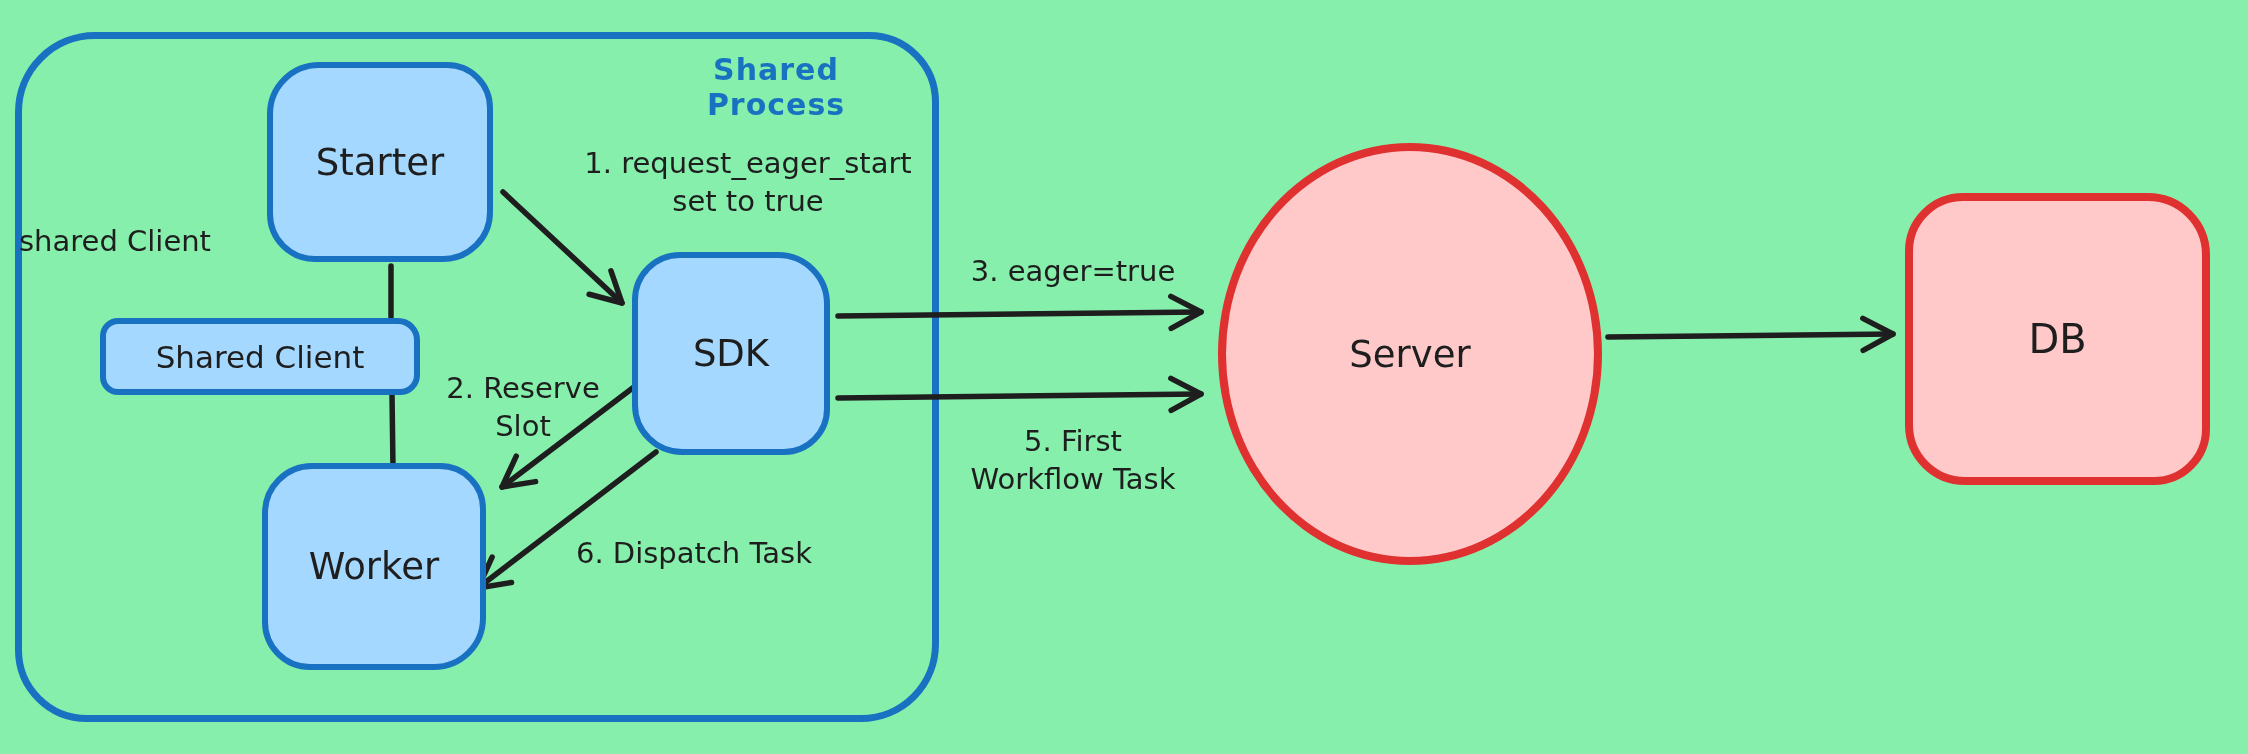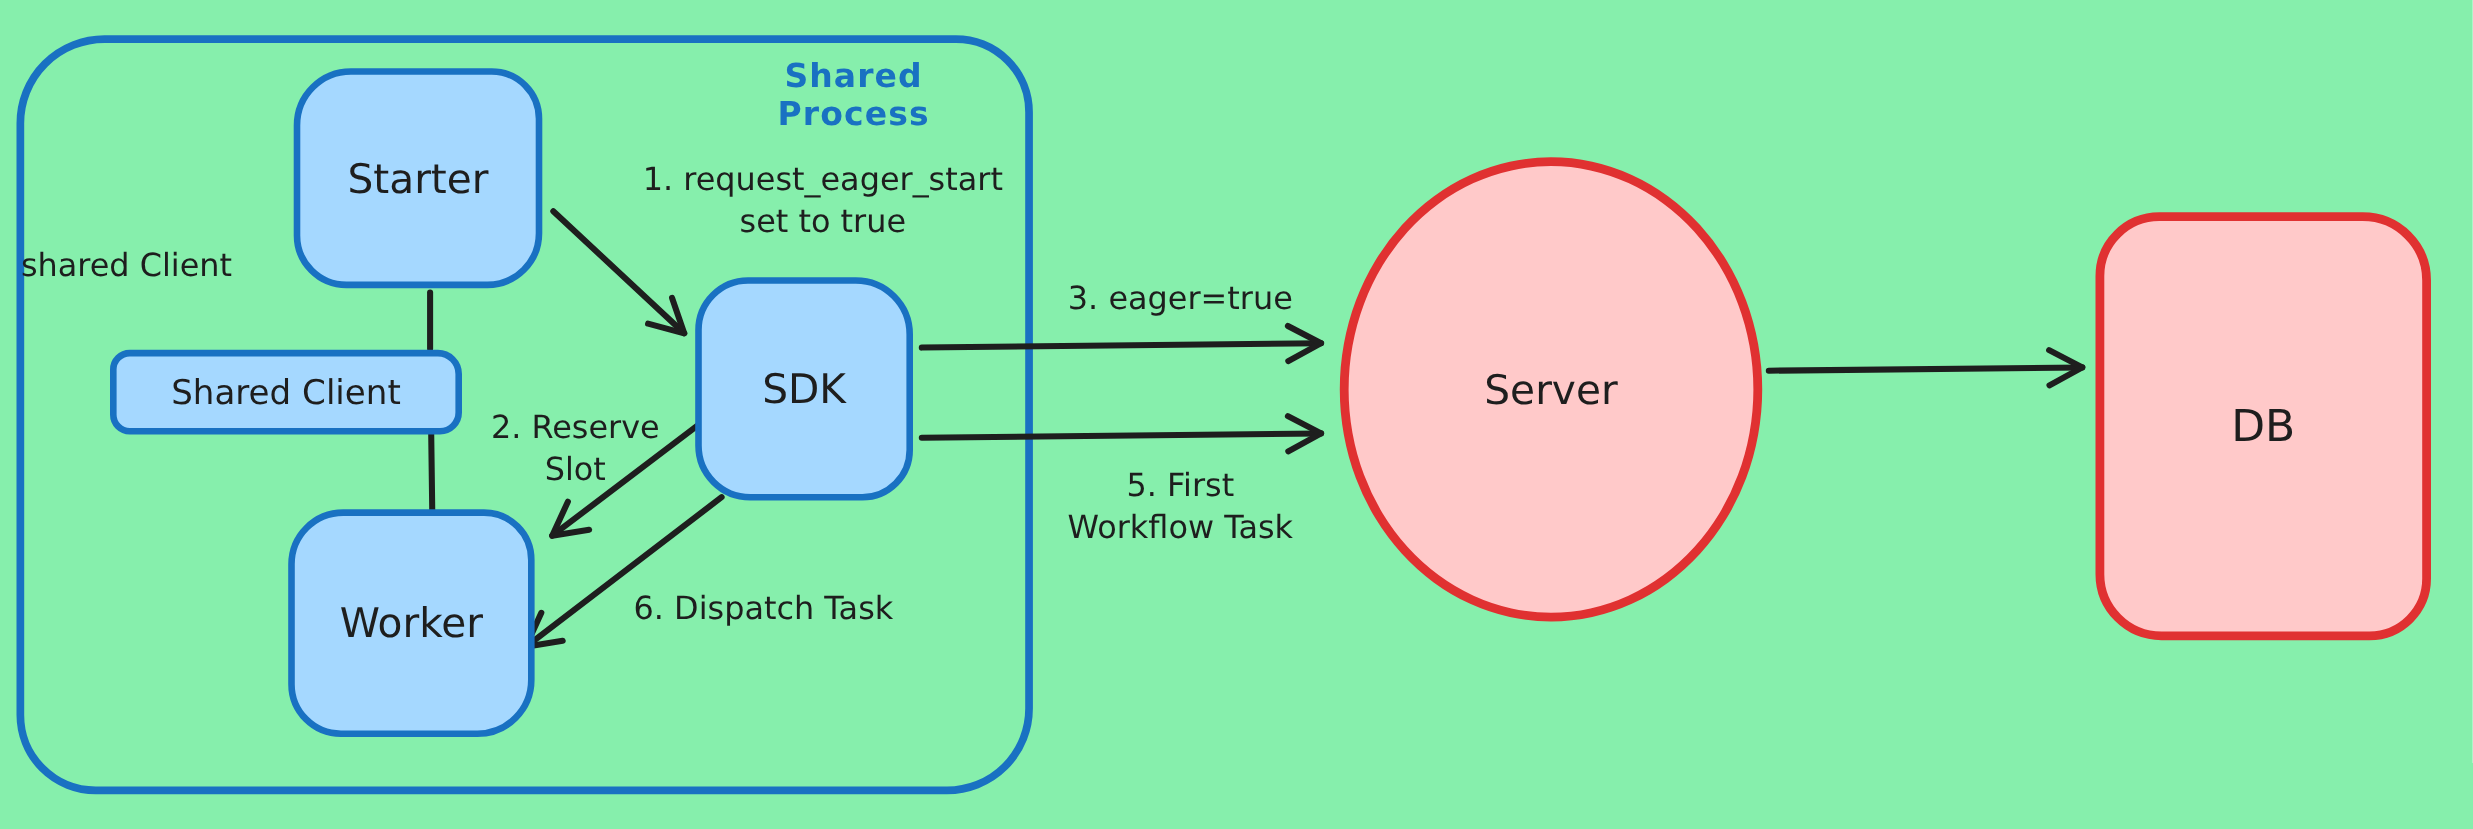--- a/index.html
+++ b/index.html
@@ -68,21 +68,21 @@
     left: 632px; top: 252px; width: 198px; height: 203px;
     border-radius: 48px 52px 46px 50px;
   }
   .node-server {
     left: 1218px; top: 143px; width: 384px; height: 422px;
     border-radius: 50%;
     background: #ffc9c9;
     border: 8px solid #e03131;
   }
   .node-db {
-    left: 1905px; top: 193px; width: 305px; height: 389px;
+    left: 1905px; top: 193px; width: 305px; height: 292px;
     border-radius: 58px 62px 56px 60px;
     background: #ffc9c9;
     border: 8px solid #e03131;
     font-size: 40px;
   }
   
   .note {
     position: absolute;
     text-align: center;
     font-size: 29px;

